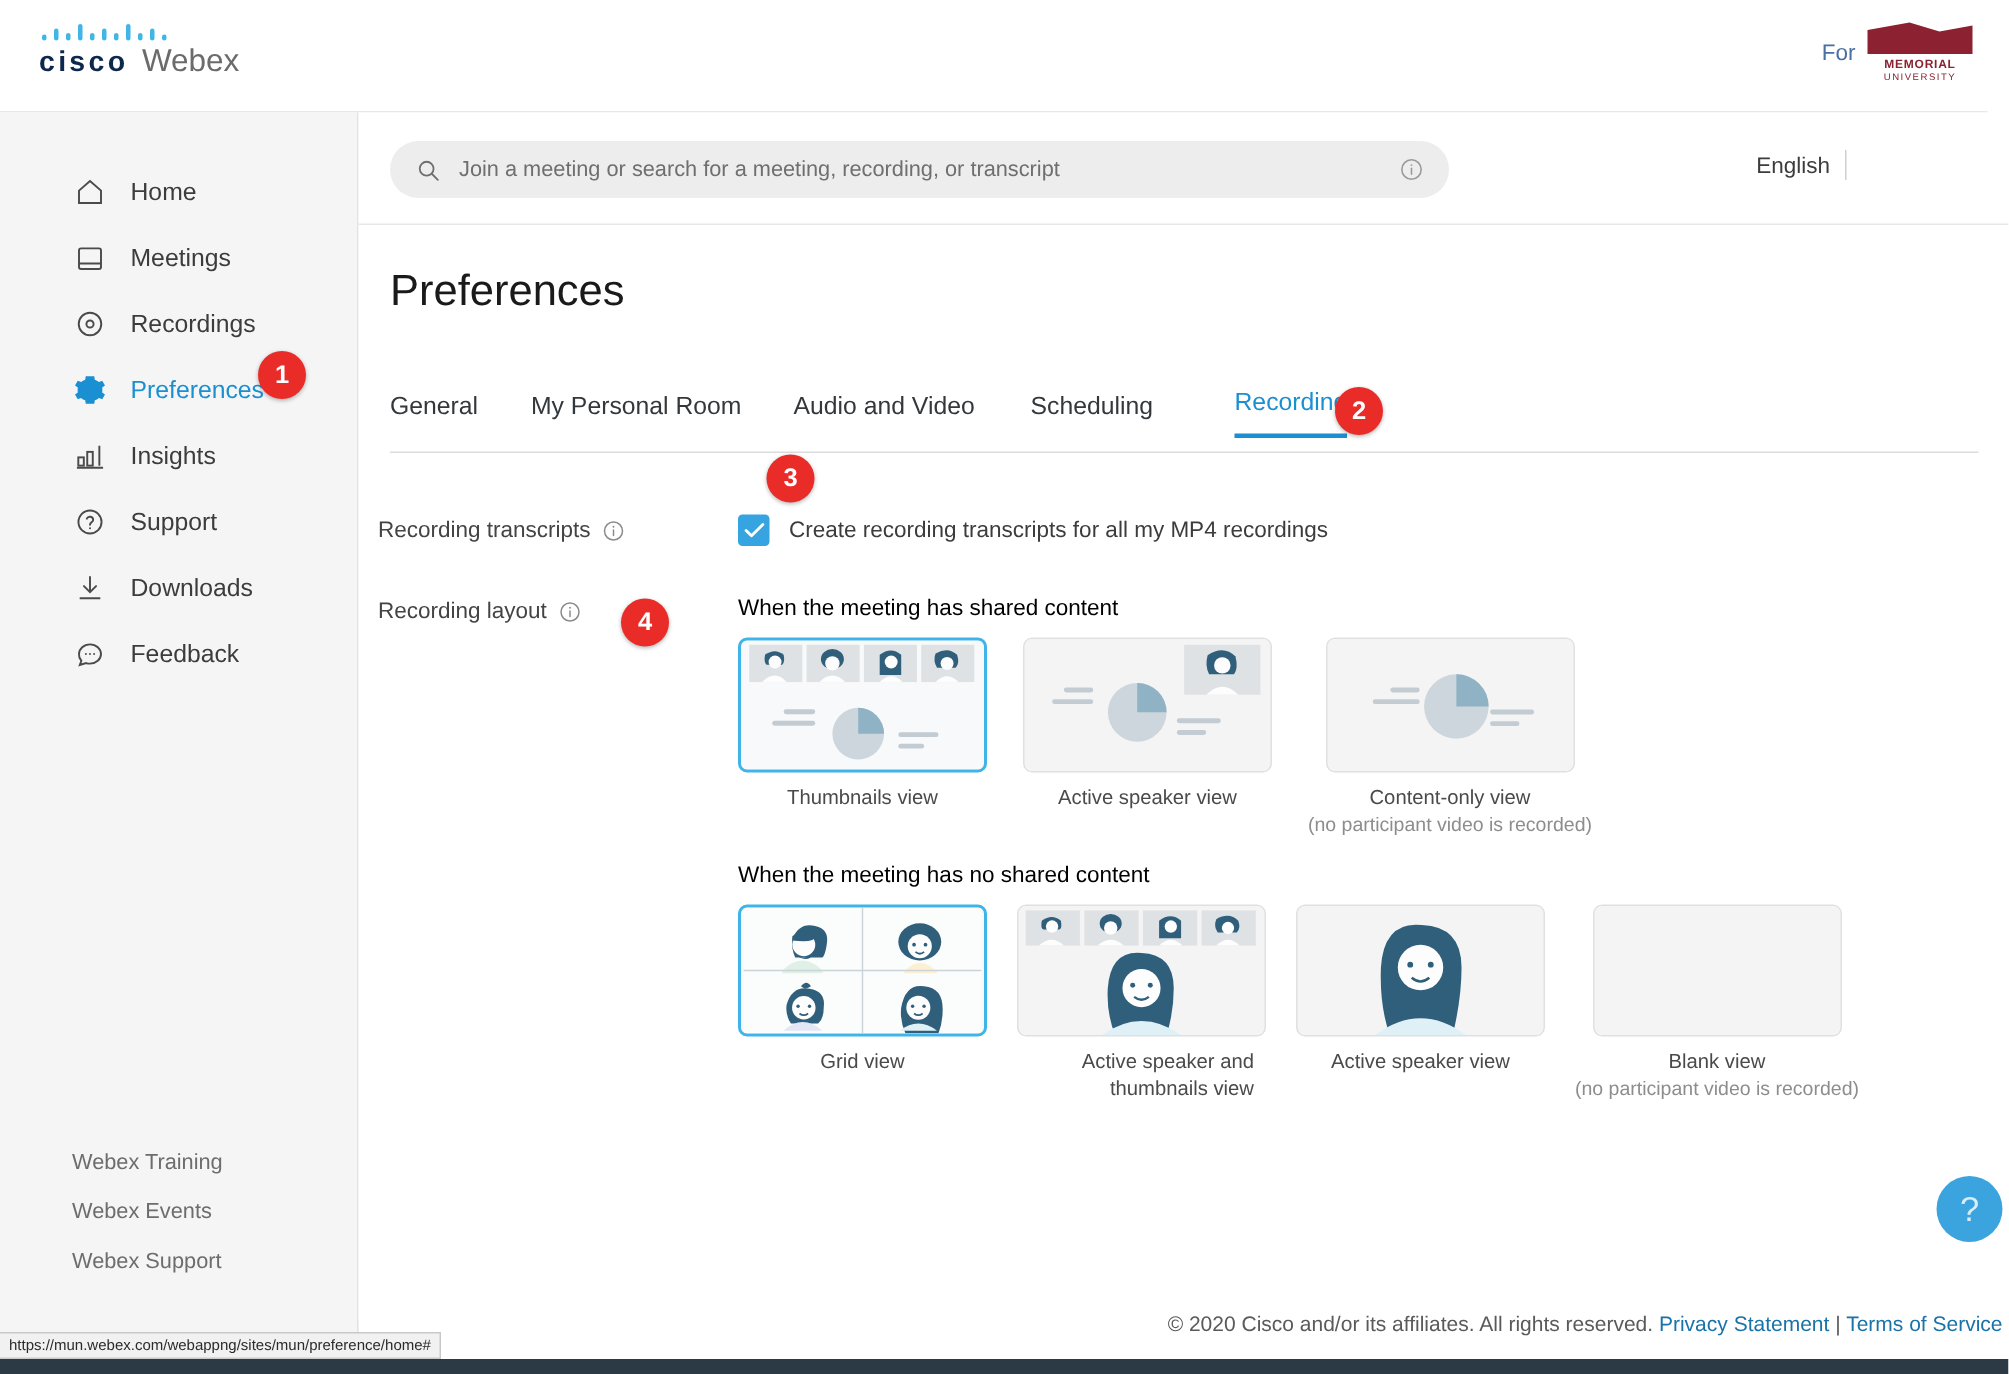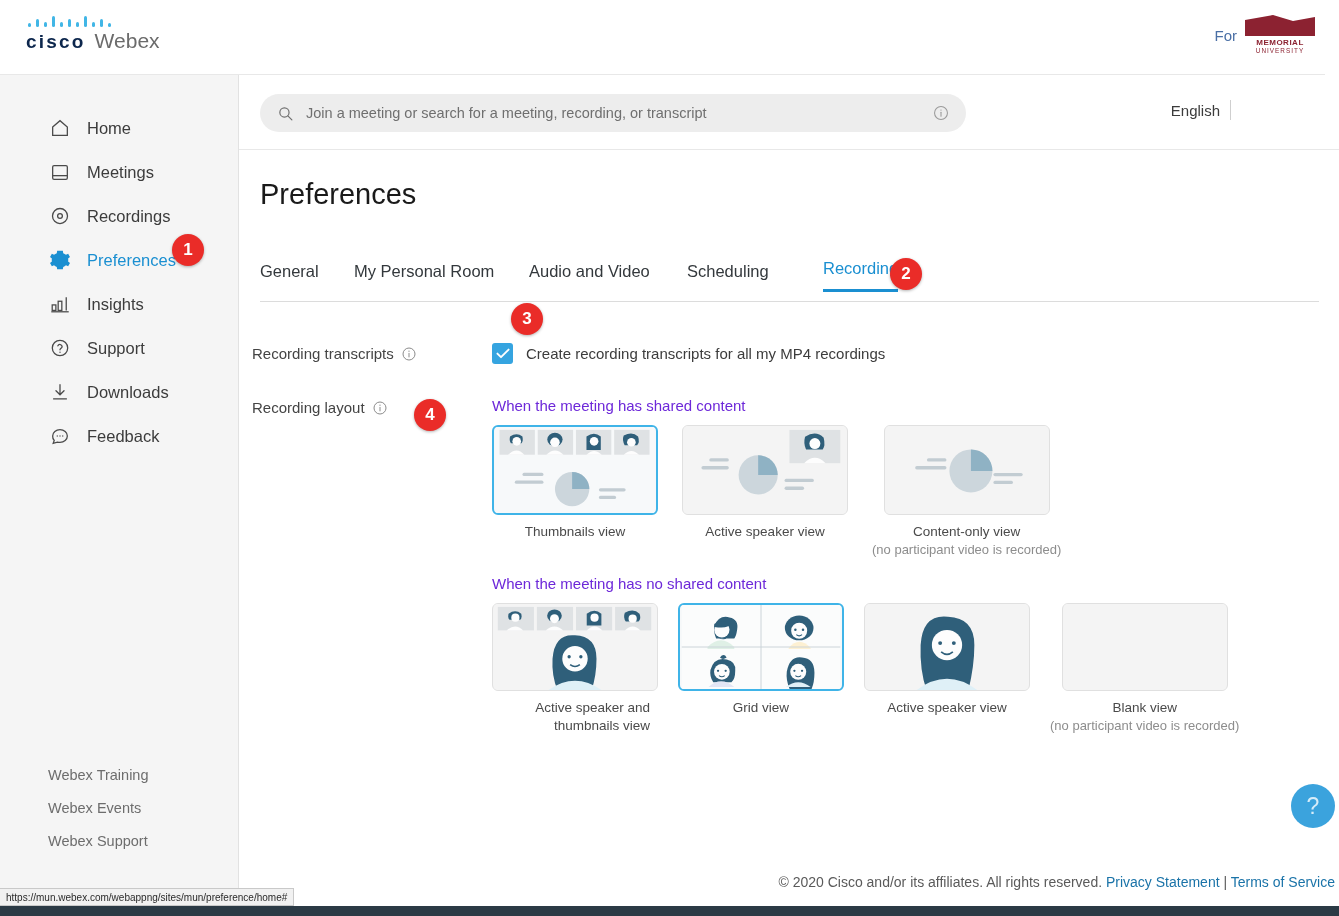--- a/index.html
+++ b/index.html
@@ -112,21 +112,21 @@
   }
   .info-ico { display: inline-flex; flex: none; }
 
   .checkrow { position: absolute; left: 253px; top: 193px; display: flex; align-items: center; gap: 13px; }
   .cbox {
     width: 21px; height: 21px; border-radius: 3px; background: #35a4e0;
     display: flex; align-items: center; justify-content: center; cursor: pointer; flex:none;
   }
   .checkrow .ctext { font-size: 15px; color: #3c3c3c; }
 
-  .sec-title { position: absolute; font-size: 15px; color: #6d28d9; }
+  .sec-title { position: absolute; font-size: 15px; color: #000000; }
 
   .tilerow { position: absolute; display: flex; }
   .tile-cell { display: flex; flex-direction: column; align-items: center; }
   .tile {
     border-radius: 6px; background: #f4f4f4; border: 1px solid #e0e0e0;
     position: relative; overflow: hidden; cursor: pointer;
   }
   .tile.selected { border: 2px solid #3fb4e8; background: #f6f8f9; }
   .tile-label { font-size: 13.5px; color: #4a4a4a; margin-top: 8px; text-align: right; line-height: 1.35; }
   .tile-sub { font-size: 13px; color: #8d8d8d; text-align: center; line-height: 1.35; }
@@ -460,63 +460,20 @@
         <div class="tile-label">Content-only view</div>
         <div class="tile-sub">(no participant video is recorded)</div>
       </div>
     </div>
 
     <div class="sec-title" style="left:253px; top:425px;">When the meeting has no shared content</div>
 
     <div class="tilerow" style="left:253px; top:453px; gap:20px;">
 
       <div class="tile-cell">
-        <div class="tile" style="width:166px;height:88px;">
-          <svg width="100%" height="100%" viewBox="0 0 166 88">
-            <rect width="166" height="88" fill="#f4f4f4"></rect>
-            <g>
-              <rect x="4" y="3" width="37" height="24" fill="#dfe2e4"></rect>
-              <rect x="44" y="3" width="37" height="24" fill="#dfe2e4"></rect>
-              <rect x="84" y="3" width="37" height="24" fill="#dfe2e4"></rect>
-              <rect x="124" y="3" width="37" height="24" fill="#dfe2e4"></rect>
-              <g fill="#2f5f7a">
-                <path d="M15 10 q7-5 13 0 q1 5-1 6 h-11 q-2-1-1-6z"></path>
-                <circle cx="22" cy="14" r="4.2" fill="#fdfdfd"></circle>
-                <path d="M13 27 q9-8 17 0 z" fill="#fdfdfd"></path>
-              </g>
-              <g fill="#2f5f7a">
-                <ellipse cx="62" cy="12" rx="7.5" ry="6.5"></ellipse>
-                <circle cx="62" cy="15" r="4.6" fill="#fdfdfd"></circle>
-                <path d="M53 27 q9-8 18 0 z" fill="#fdfdfd"></path>
-              </g>
-              <g fill="#2f5f7a">
-                <path d="M95 10 q8-6 15 0 v12 h-15z"></path>
-                <circle cx="103" cy="14" r="4.2" fill="#fdfdfd"></circle>
-                <path d="M95 27 q8-8 16 0 z" fill="#fdfdfd"></path>
-              </g>
-              <g fill="#2f5f7a">
-                <path d="M134 9 q9-5 15 1 q2 5-1 8 h-13 q-3-4-1-9z"></path>
-                <circle cx="142" cy="15" r="4.2" fill="#fdfdfd"></circle>
-                <path d="M134 27 q8-8 16 0 z" fill="#fdfdfd"></path>
-              </g>
-            </g>
-            <g fill="#2f5f7a">
-              <path d="M60 56 q2-26 23-24 q22 1 22 24 q0 17-5 32 h-35 q-6-15-5-32z"></path>
-              <path d="M56 88 q27-19 54 0 z" fill="#dff0f7"></path>
-              <circle cx="83" cy="56" r="13" fill="#fdfdfd"></circle>
-              <circle cx="77" cy="54" r="1.7"></circle>
-                <circle cx="89" cy="54" r="1.7"></circle>
-              <path d="M78 62 q5 4 10 0" stroke="#2f5f7a" stroke-width="1.6" fill="none"></path>
-            </g>
-          </svg>
-        </div>
-        <div class="tile-label" style="max-width:150px;">Active speaker and thumbnails view</div>
-      </div>
-
-      <div class="tile-cell">
         <div class="tile selected" style="width:166px;height:88px;">
           <svg width="100%" height="100%" viewBox="0 0 166 88">
             <rect width="166" height="88" fill="#fbfcfc"></rect>
             <g fill="#2f5f7a">
               <path d="M34 22 q5-12 16-9 q10 2 8 13 q-1 7-3 9 h-19 q-3-7-2-13z"></path>
               <path d="M27 44 q14-14 28 0 v2 h-28z" fill="#dff0e6"></path>
               <circle cx="42" cy="26" r="8" fill="#fdfdfd"></circle>
               <path d="M34 20 q8-6 17 0 q-2 5-17 3z"></path>
               <path d="M36 33 q6 4 12 0 q-3 6-12 0z"></path>
             </g>
@@ -542,20 +499,63 @@
               <path d="M109 86 q13-10 26 0 z" fill="#dff0f7"></path>
               <circle cx="122" cy="70" r="8.4" fill="#fdfdfd"></circle>
               <circle cx="118" cy="69" r="1.2"></circle>
                 <circle cx="126" cy="69" r="1.2"></circle>
               <path d="M119 74 q3 2.4 6 0" stroke="#2f5f7a" stroke-width="1.2" fill="none"></path>
             </g>
             <path d="M83 0 v88 M0 44 h166" stroke="#c9d3d8" stroke-width="1" fill="none"></path>
           </svg>
         </div>
         <div class="tile-label">Grid view</div>
+      </div>
+
+      <div class="tile-cell">
+        <div class="tile" style="width:166px;height:88px;">
+          <svg width="100%" height="100%" viewBox="0 0 166 88">
+            <rect width="166" height="88" fill="#f4f4f4"></rect>
+            <g>
+              <rect x="4" y="3" width="37" height="24" fill="#dfe2e4"></rect>
+              <rect x="44" y="3" width="37" height="24" fill="#dfe2e4"></rect>
+              <rect x="84" y="3" width="37" height="24" fill="#dfe2e4"></rect>
+              <rect x="124" y="3" width="37" height="24" fill="#dfe2e4"></rect>
+              <g fill="#2f5f7a">
+                <path d="M15 10 q7-5 13 0 q1 5-1 6 h-11 q-2-1-1-6z"></path>
+                <circle cx="22" cy="14" r="4.2" fill="#fdfdfd"></circle>
+                <path d="M13 27 q9-8 17 0 z" fill="#fdfdfd"></path>
+              </g>
+              <g fill="#2f5f7a">
+                <ellipse cx="62" cy="12" rx="7.5" ry="6.5"></ellipse>
+                <circle cx="62" cy="15" r="4.6" fill="#fdfdfd"></circle>
+                <path d="M53 27 q9-8 18 0 z" fill="#fdfdfd"></path>
+              </g>
+              <g fill="#2f5f7a">
+                <path d="M95 10 q8-6 15 0 v12 h-15z"></path>
+                <circle cx="103" cy="14" r="4.2" fill="#fdfdfd"></circle>
+                <path d="M95 27 q8-8 16 0 z" fill="#fdfdfd"></path>
+              </g>
+              <g fill="#2f5f7a">
+                <path d="M134 9 q9-5 15 1 q2 5-1 8 h-13 q-3-4-1-9z"></path>
+                <circle cx="142" cy="15" r="4.2" fill="#fdfdfd"></circle>
+                <path d="M134 27 q8-8 16 0 z" fill="#fdfdfd"></path>
+              </g>
+            </g>
+            <g fill="#2f5f7a">
+              <path d="M60 56 q2-26 23-24 q22 1 22 24 q0 17-5 32 h-35 q-6-15-5-32z"></path>
+              <path d="M56 88 q27-19 54 0 z" fill="#dff0f7"></path>
+              <circle cx="83" cy="56" r="13" fill="#fdfdfd"></circle>
+              <circle cx="77" cy="54" r="1.7"></circle>
+                <circle cx="89" cy="54" r="1.7"></circle>
+              <path d="M78 62 q5 4 10 0" stroke="#2f5f7a" stroke-width="1.6" fill="none"></path>
+            </g>
+          </svg>
+        </div>
+        <div class="tile-label" style="max-width:150px;">Active speaker and thumbnails view</div>
       </div>
 
       <div class="tile-cell">
         <div class="tile" style="width:166px;height:88px;">
           <svg width="100%" height="100%" viewBox="0 0 166 88">
             <rect width="166" height="88" fill="#f4f4f4"></rect>
             <g fill="#2f5f7a">
               <path d="M56 42 q2-32 28-29 q27 1 27 29 q0 21-6 46 h-43 q-7-20-6-46z"></path>
               <path d="M52 88 q31-23 62 0 z" fill="#dff0f7"></path>
               <circle cx="83" cy="42" r="15.5" fill="#fdfdfd"></circle>

